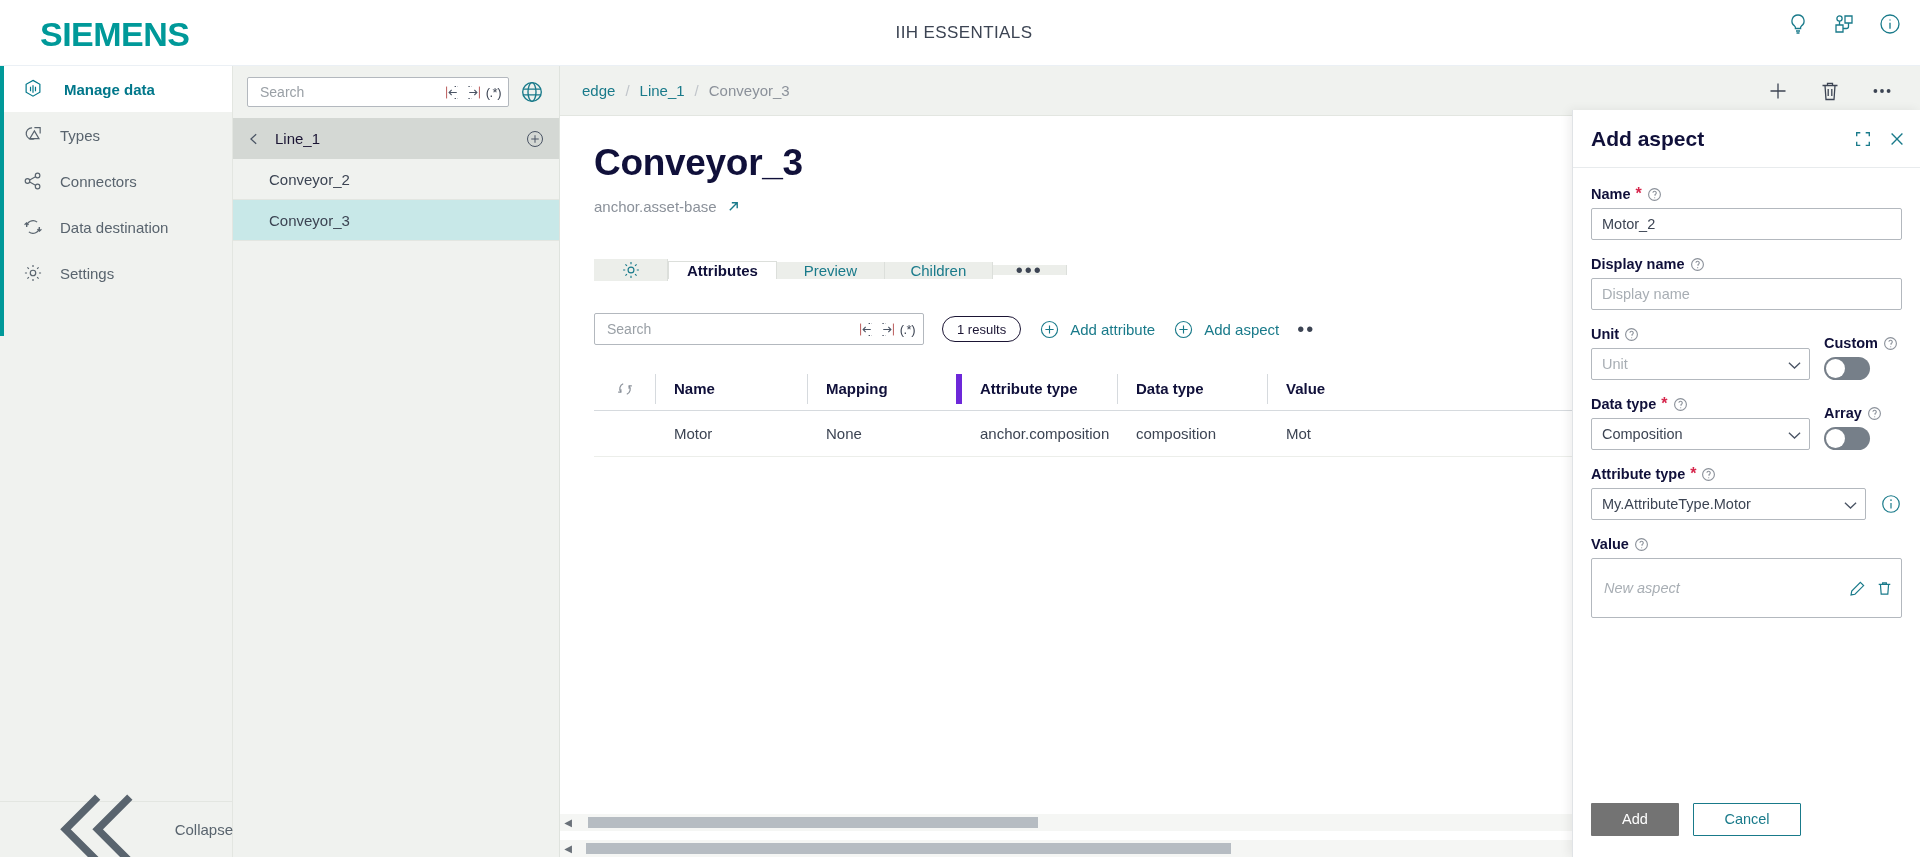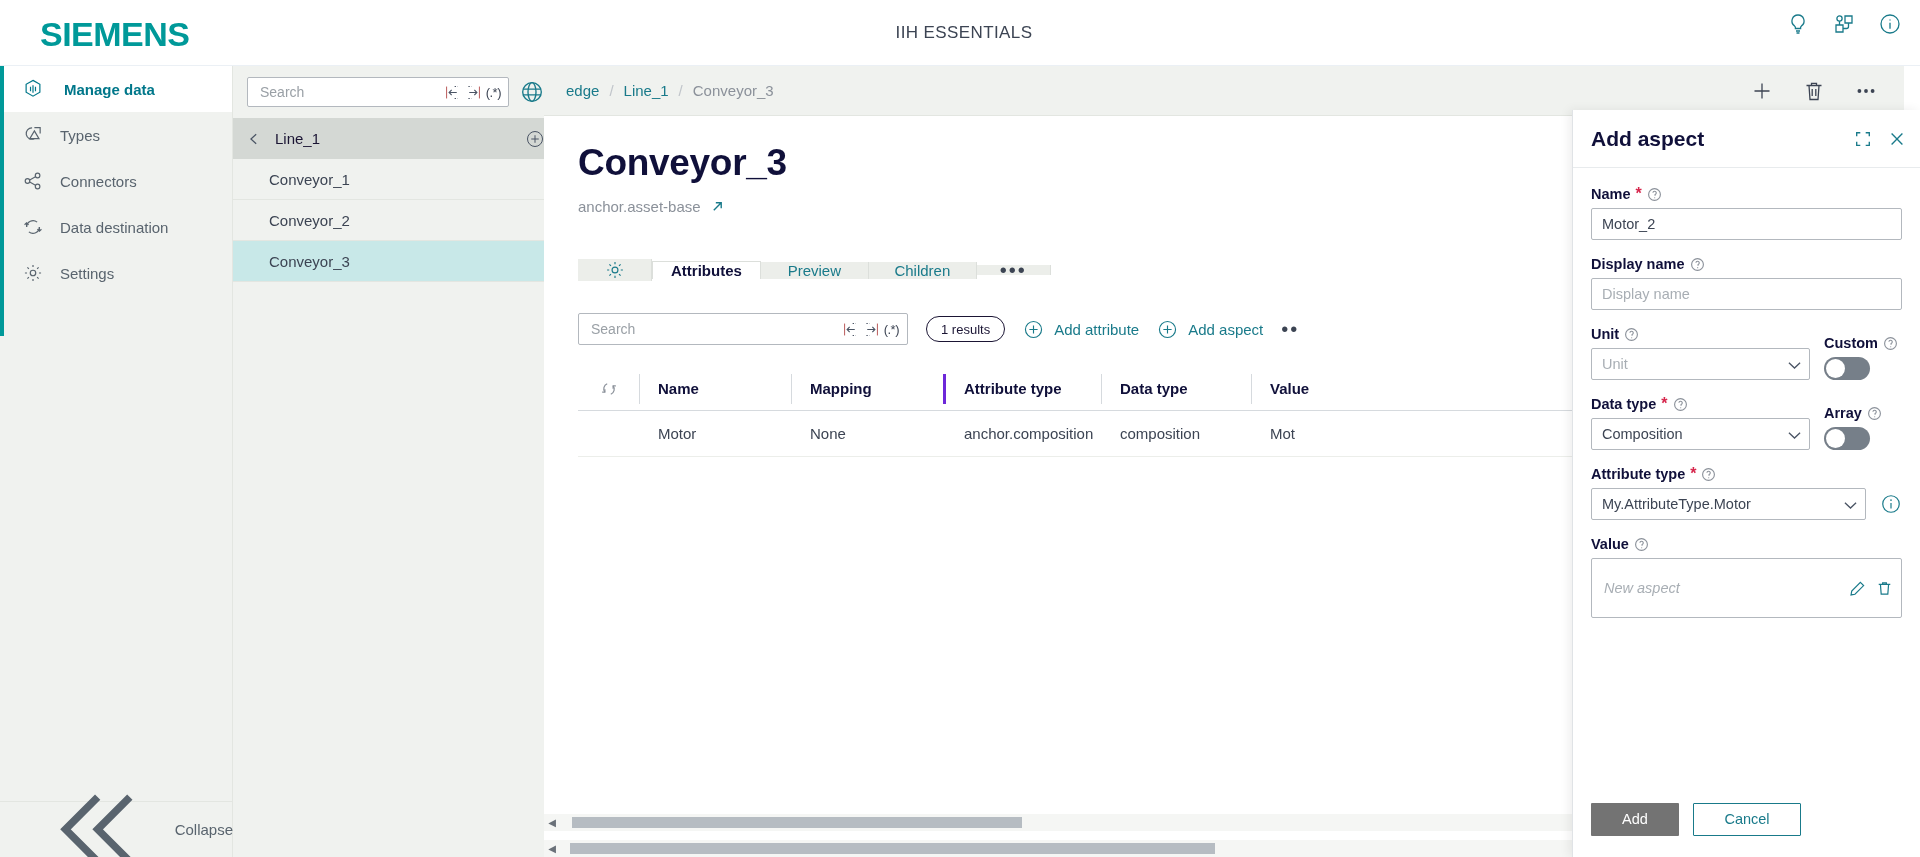--- a/index.html
+++ b/index.html
@@ -92,21 +92,21 @@
 
   .tree-node {
     height: 41px; display: flex; align-items: center; padding-left: 36px;
     font-size: 15px; color: #3c4453; border-bottom: 1px solid #e3e6e1;
     background: #f0f2ef; cursor: pointer;
   }
   .tree-node.selected { background: #c8e8e8; }
 
   
   .main {
-    position: absolute; top: 66px; left: 544px; width: 1360px; height: 791px;
+    position: absolute; top: 66px; left: 560px; width: 1360px; height: 791px;
     background: #fff;
   }
   .crumbbar {
     height: 50px; background: #f0f2ef; display: flex; align-items: center;
     padding: 0 16px 0 22px; border-bottom: 1px solid #e3e6e1;
   }
   .crumbs { flex: 1; display: flex; align-items: center; gap: 10px; font-size: 15px; }
   .crumb-link { color: #197a8a; cursor: pointer; }
   .crumb-cur { color: #8b919a; }
   .crumb-sep { color: #c0c5ca; }
@@ -157,21 +157,21 @@
 
   
   .tbl { margin-top: 22px; width: 100%; }
   .tbl-head {
     height: 44px; display: flex; align-items: center;
     border-bottom: 1px solid #d6dade; font-size: 15px; font-weight: bold; color: #10103a;
   }
   .th { padding-left: 18px; display: flex; align-items: center; height: 30px; }
   .th.sorter { width: 62px; padding-left: 22px; border-right: 1px solid #d6dade; }
   .th.c-name { width: 152px; border-right: 1px solid #d6dade; }
-  .th.c-map { width: 154px; border-right: 3px solid #6d28d9; }
+  .th.c-map { width: 154px; border-right: 6px solid #6d28d9; }
   .th.c-attr { width: 156px; border-right: 1px solid #d6dade; }
   .th.c-data { width: 150px; border-right: 1px solid #d6dade; }
   .th.c-val { width: 120px; }
   .sort-ico { width: 18px; height: 18px; color: #8b919a; cursor: pointer; }
   .tbl-row {
     height: 46px; display: flex; align-items: center; font-size: 15px; color: #3c4453;
     border-bottom: 1px solid #eceeea;
   }
   .td { padding-left: 18px; }
   .td.sorter { width: 62px; }
@@ -374,23 +374,20 @@
     <svg class="chev" viewBox="0 0 16 16" fill="none" stroke="currentColor" stroke-width="1.4">
       <path d="M10.5 2.5L4.5 8l6 5.5"></path>
     </svg>
     <span class="tlabel">Line_1</span>
     <svg class="plusc" viewBox="0 0 24 24" fill="none" stroke="currentColor" stroke-width="1.2">
       <circle cx="12" cy="12" r="9"></circle>
         <path d="M12 7.5v9M7.5 12h9"></path>
     </svg>
   </div>
 
-  <div class="tree-node">
-    <span>Conveyor_1</span>
-  </div>
   <div class="tree-node">
     <span>Conveyor_2</span>
   </div>
   <div class="tree-node selected">
     <span>Conveyor_3</span>
   </div>
 </div>
 
 <div class="main">
 

